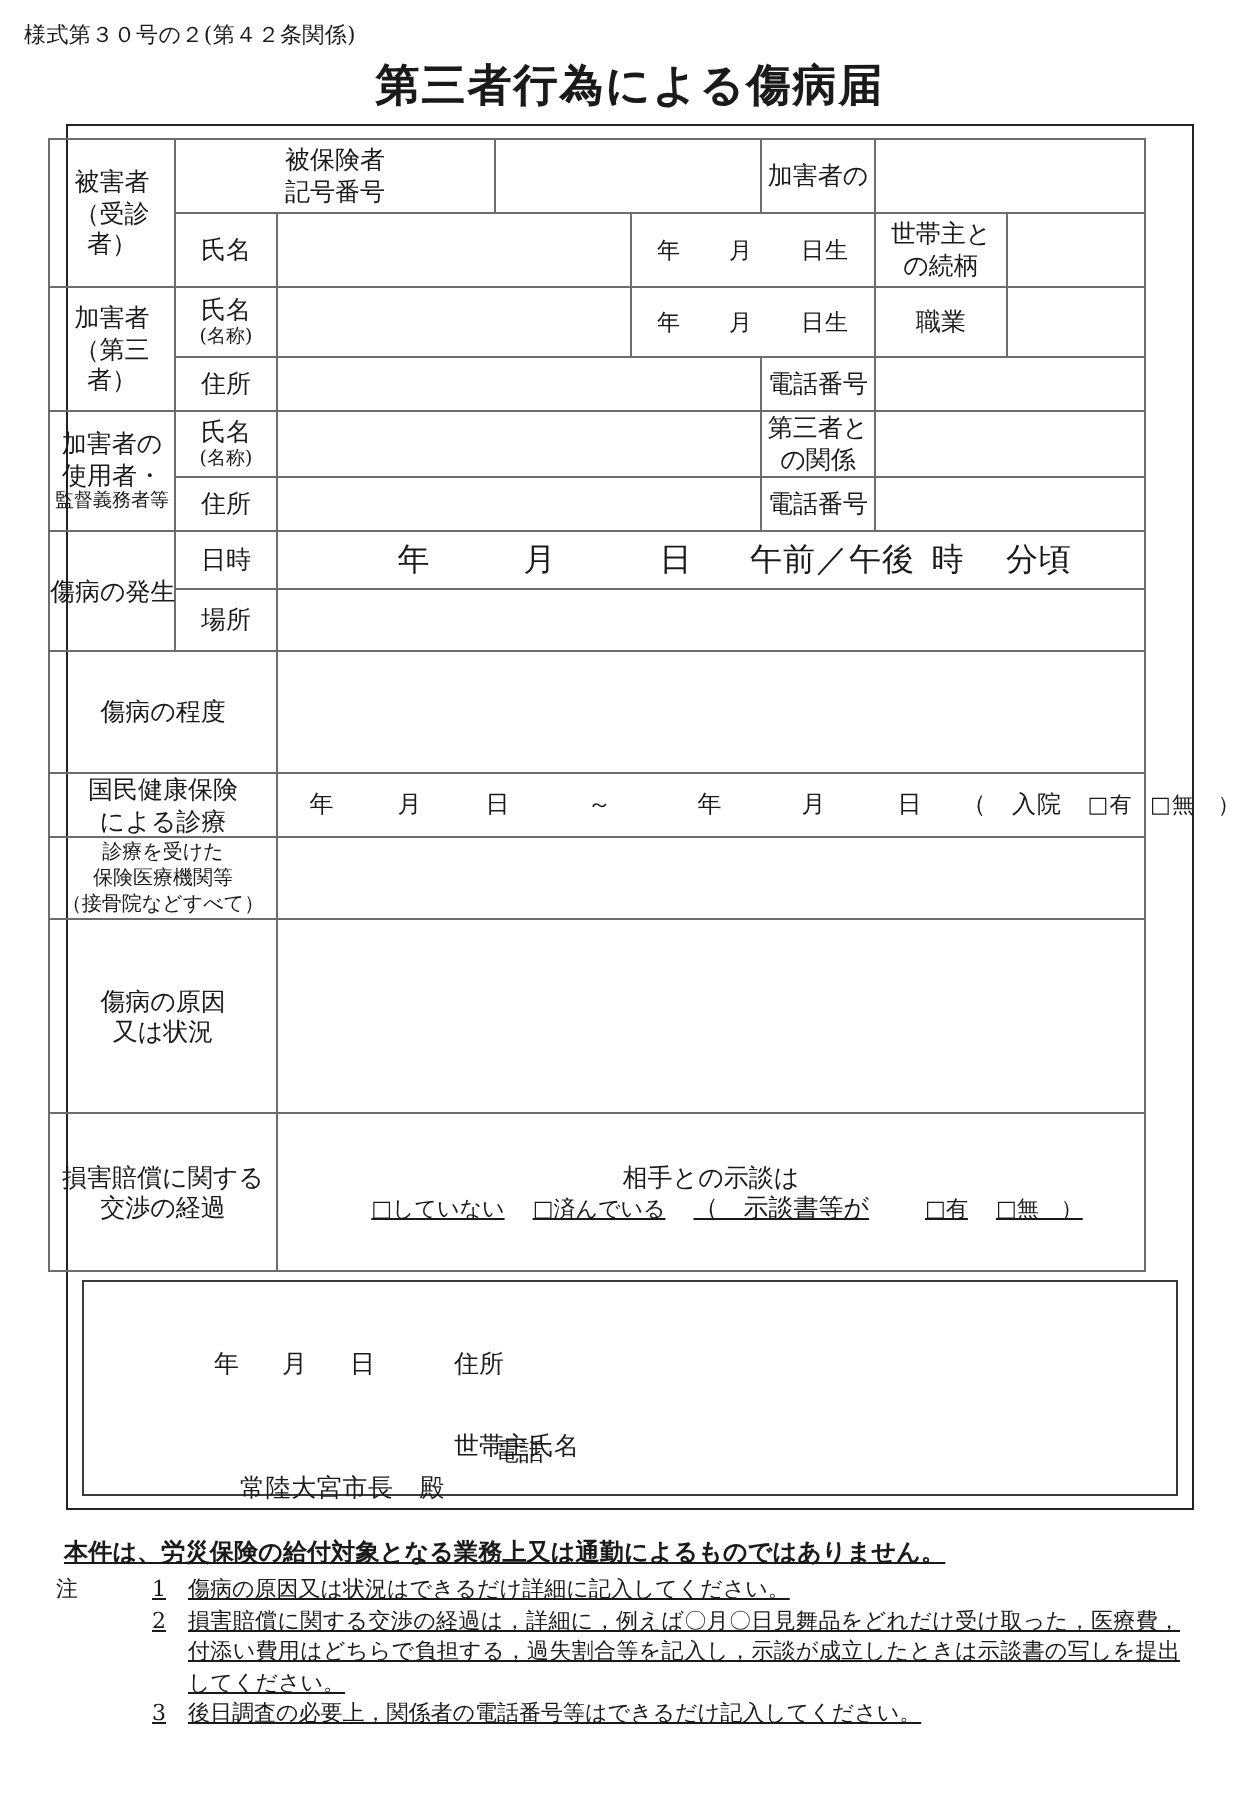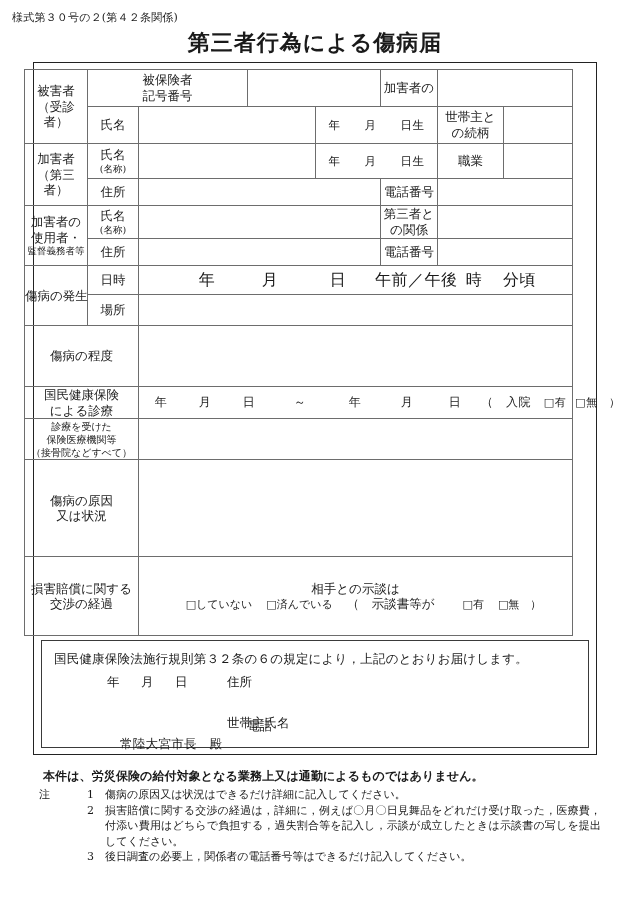--- a/index.html
+++ b/index.html
@@ -112,21 +112,21 @@
 
   .box-glyph { font-family: "DejaVu Sans", sans-serif; font-size: 11px; }
 
   
   .settle {
     text-align: left;
     padding: 9px 0 0 12px;
     font-size: 12.5px;
     line-height: 1.85;
   }
-  .settle .second { padding-left: 16px; }
+  .settle .second { padding-left: 16px; text-decoration: underline; }
   .settle .gapA { display:inline-block; width:14px; }
   .settle .gapB { display:inline-block; width:14px; }
   .settle .gapC { display:inline-block; width:28px; }
   .settle .gapD { display:inline-block; width:14px; }
 
   
   .decl {
     position: absolute;
     left: 41px;
     top: 640px;
@@ -152,25 +152,26 @@
   }
   .decl .datefield span.d { display:inline-block; width:34px; }
   .decl .addr  { position:absolute; left:185px; top:33px; white-space:nowrap; }
   .decl .house { position:absolute; left:185px; top:55px; white-space:nowrap;margin-top:19px; }
   .decl .tel   { position:absolute; left:185px; top:77px; white-space:nowrap;margin-left:20px; }
   .decl .mayor { position:absolute; left:78px; top:95px; white-space:nowrap; letter-spacing:.3px; }
 
   
   .notes {
     position: absolute;
-    left: 39px;
+    left: 28px;
     top: 768px;
     width: 562px;
     font-size: 11px;
     line-height: 1.42;
+    text-decoration: underline;
   }
   .notes .headline {
     font-weight: bold;
     font-size: 12px;
     margin-left: 4px;
     letter-spacing: .1px;
     white-space: nowrap;
   }
   .notes .note-rows { margin-top: 2px; position: relative; }
   .notes .note-label {
@@ -332,21 +333,20 @@
     </td>
     <td colspan="6" class="settle">
       <div>相手との示談は</div>
       <div class="second"><span class="box-glyph">□していない</span><span class="gapA"></span><span class="box-glyph">□済んでいる</span><span class="gapB"></span><span>（　示談書等が</span><span class="gapC"></span><span class="box-glyph">□有</span><span class="gapD"></span><span class="box-glyph">□無　）</span></div>
     </td>
   </tr>
 </tbody>
   </table>
 
 <div class="decl">
-  <div class="line1">国民健康保険法施行規則第３２条の６の規定により，上記のとおりお届けします。</div>
   <div class="datefield">
     <span class="d">年</span><span class="d">月</span><span class="d">日</span>
   </div>
   <div class="addr">住所</div>
   <div class="house">世帯主氏名</div>
   <div class="tel">電話</div>
   <div class="mayor">常陸大宮市長　殿</div>
 </div>
 
 <div class="notes">

